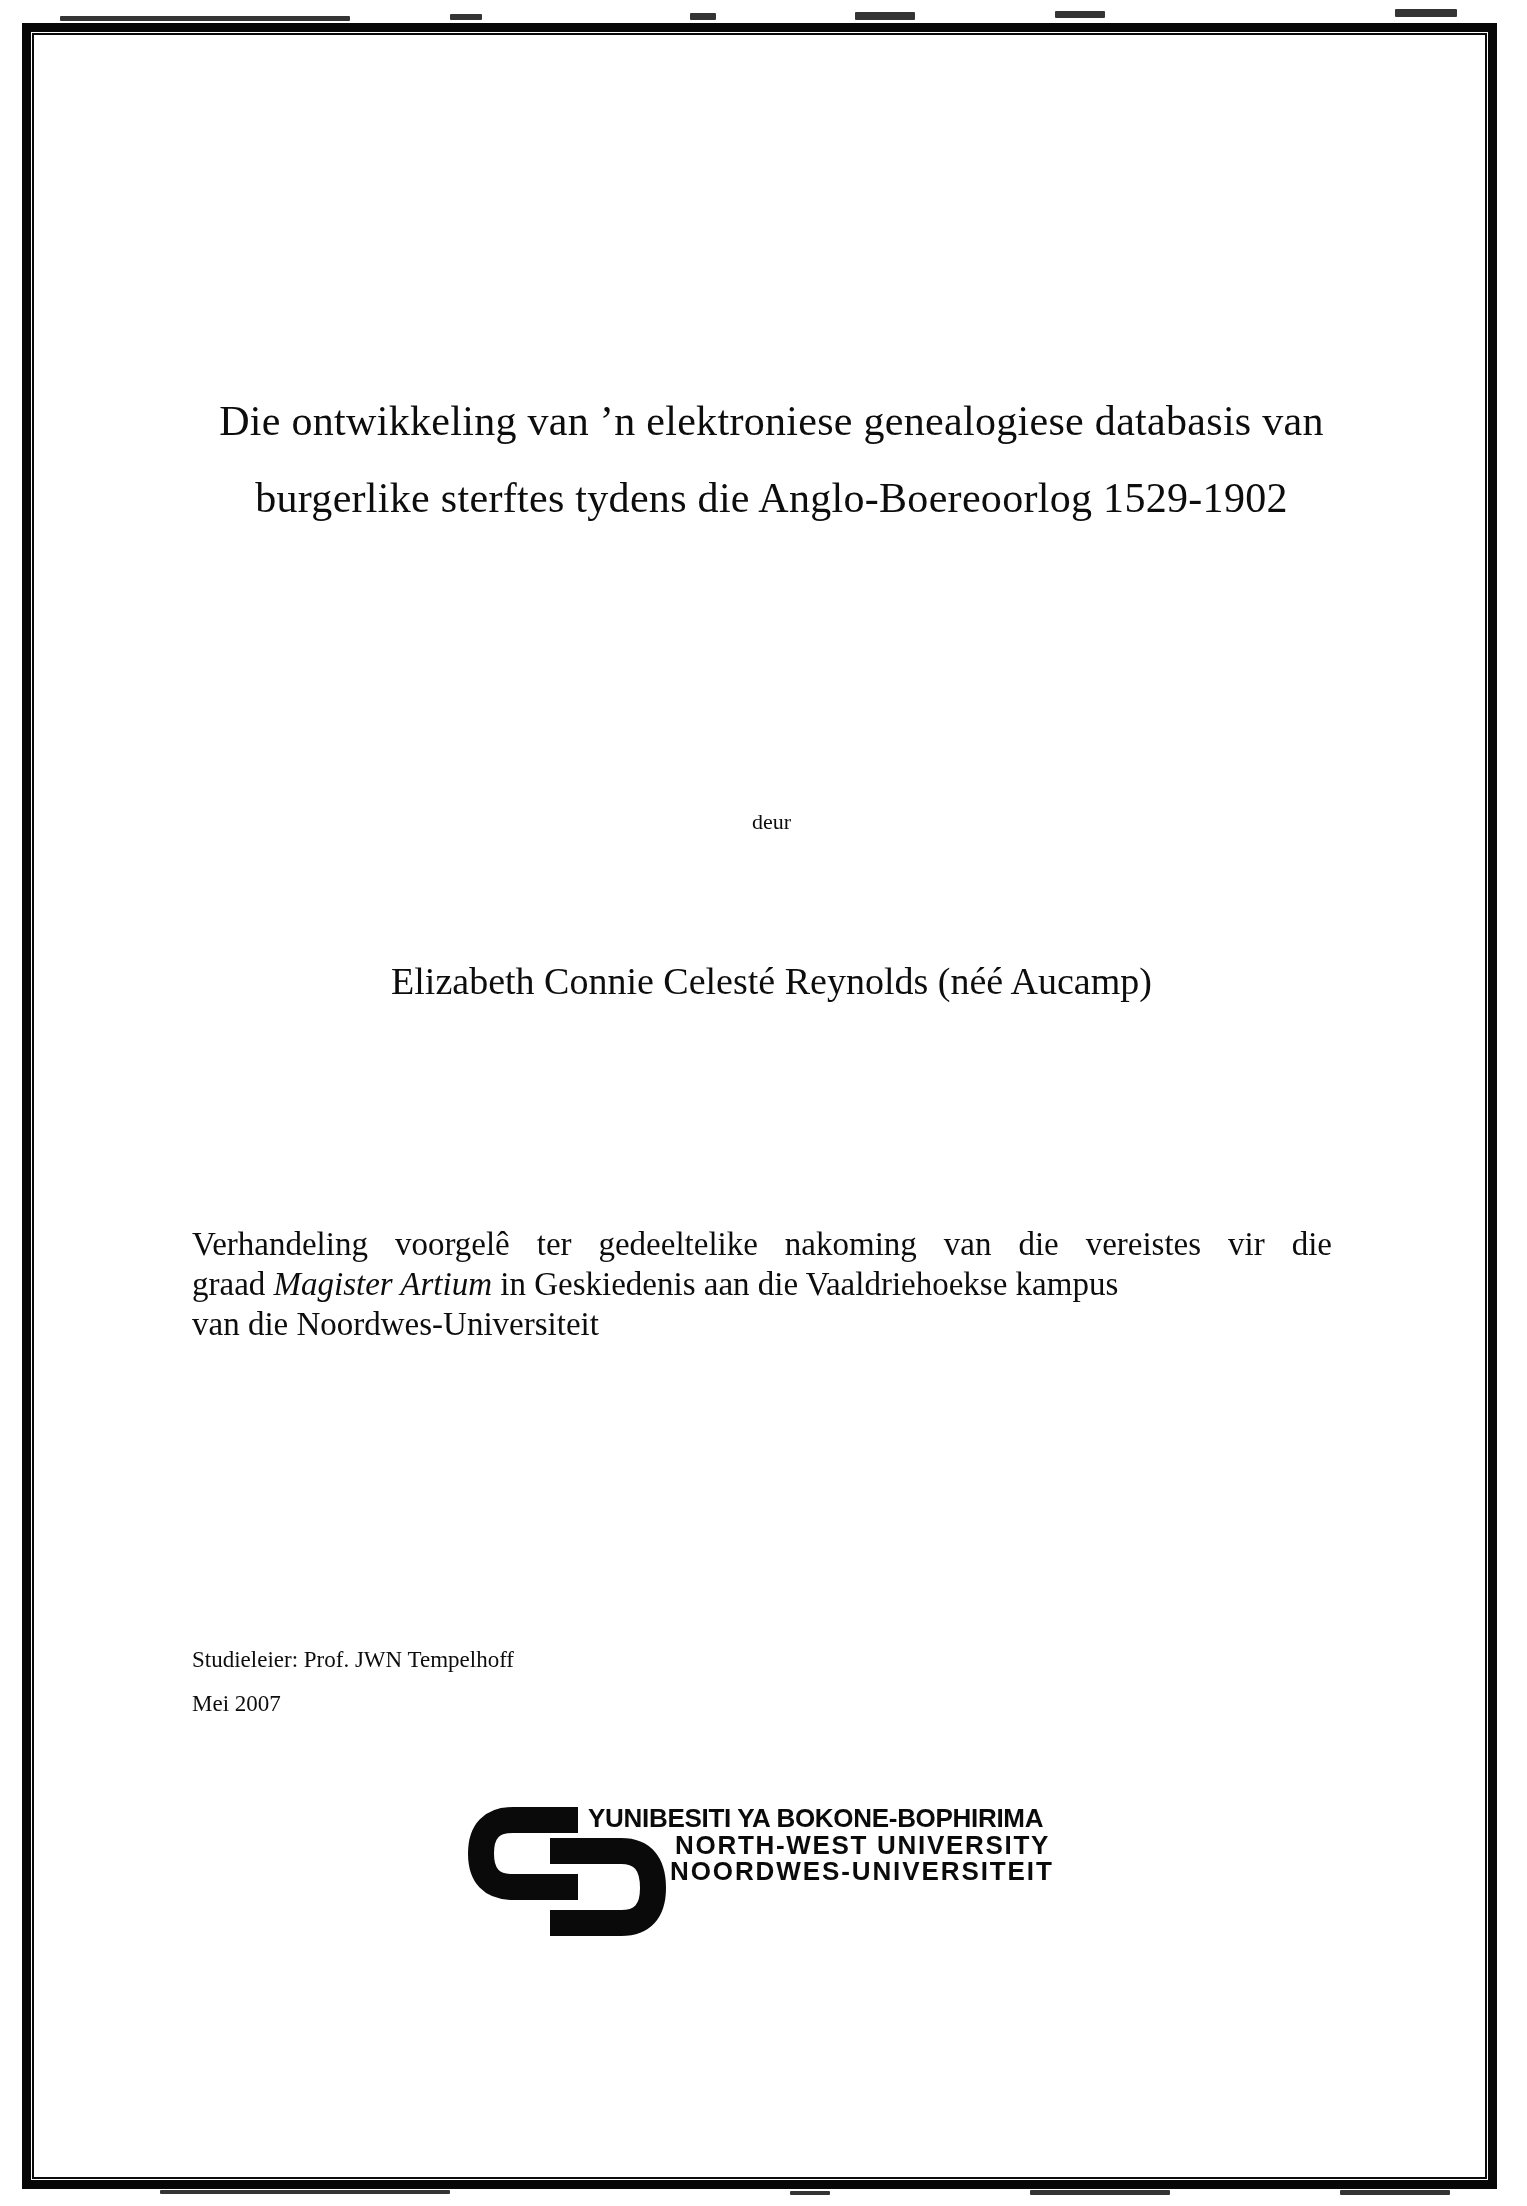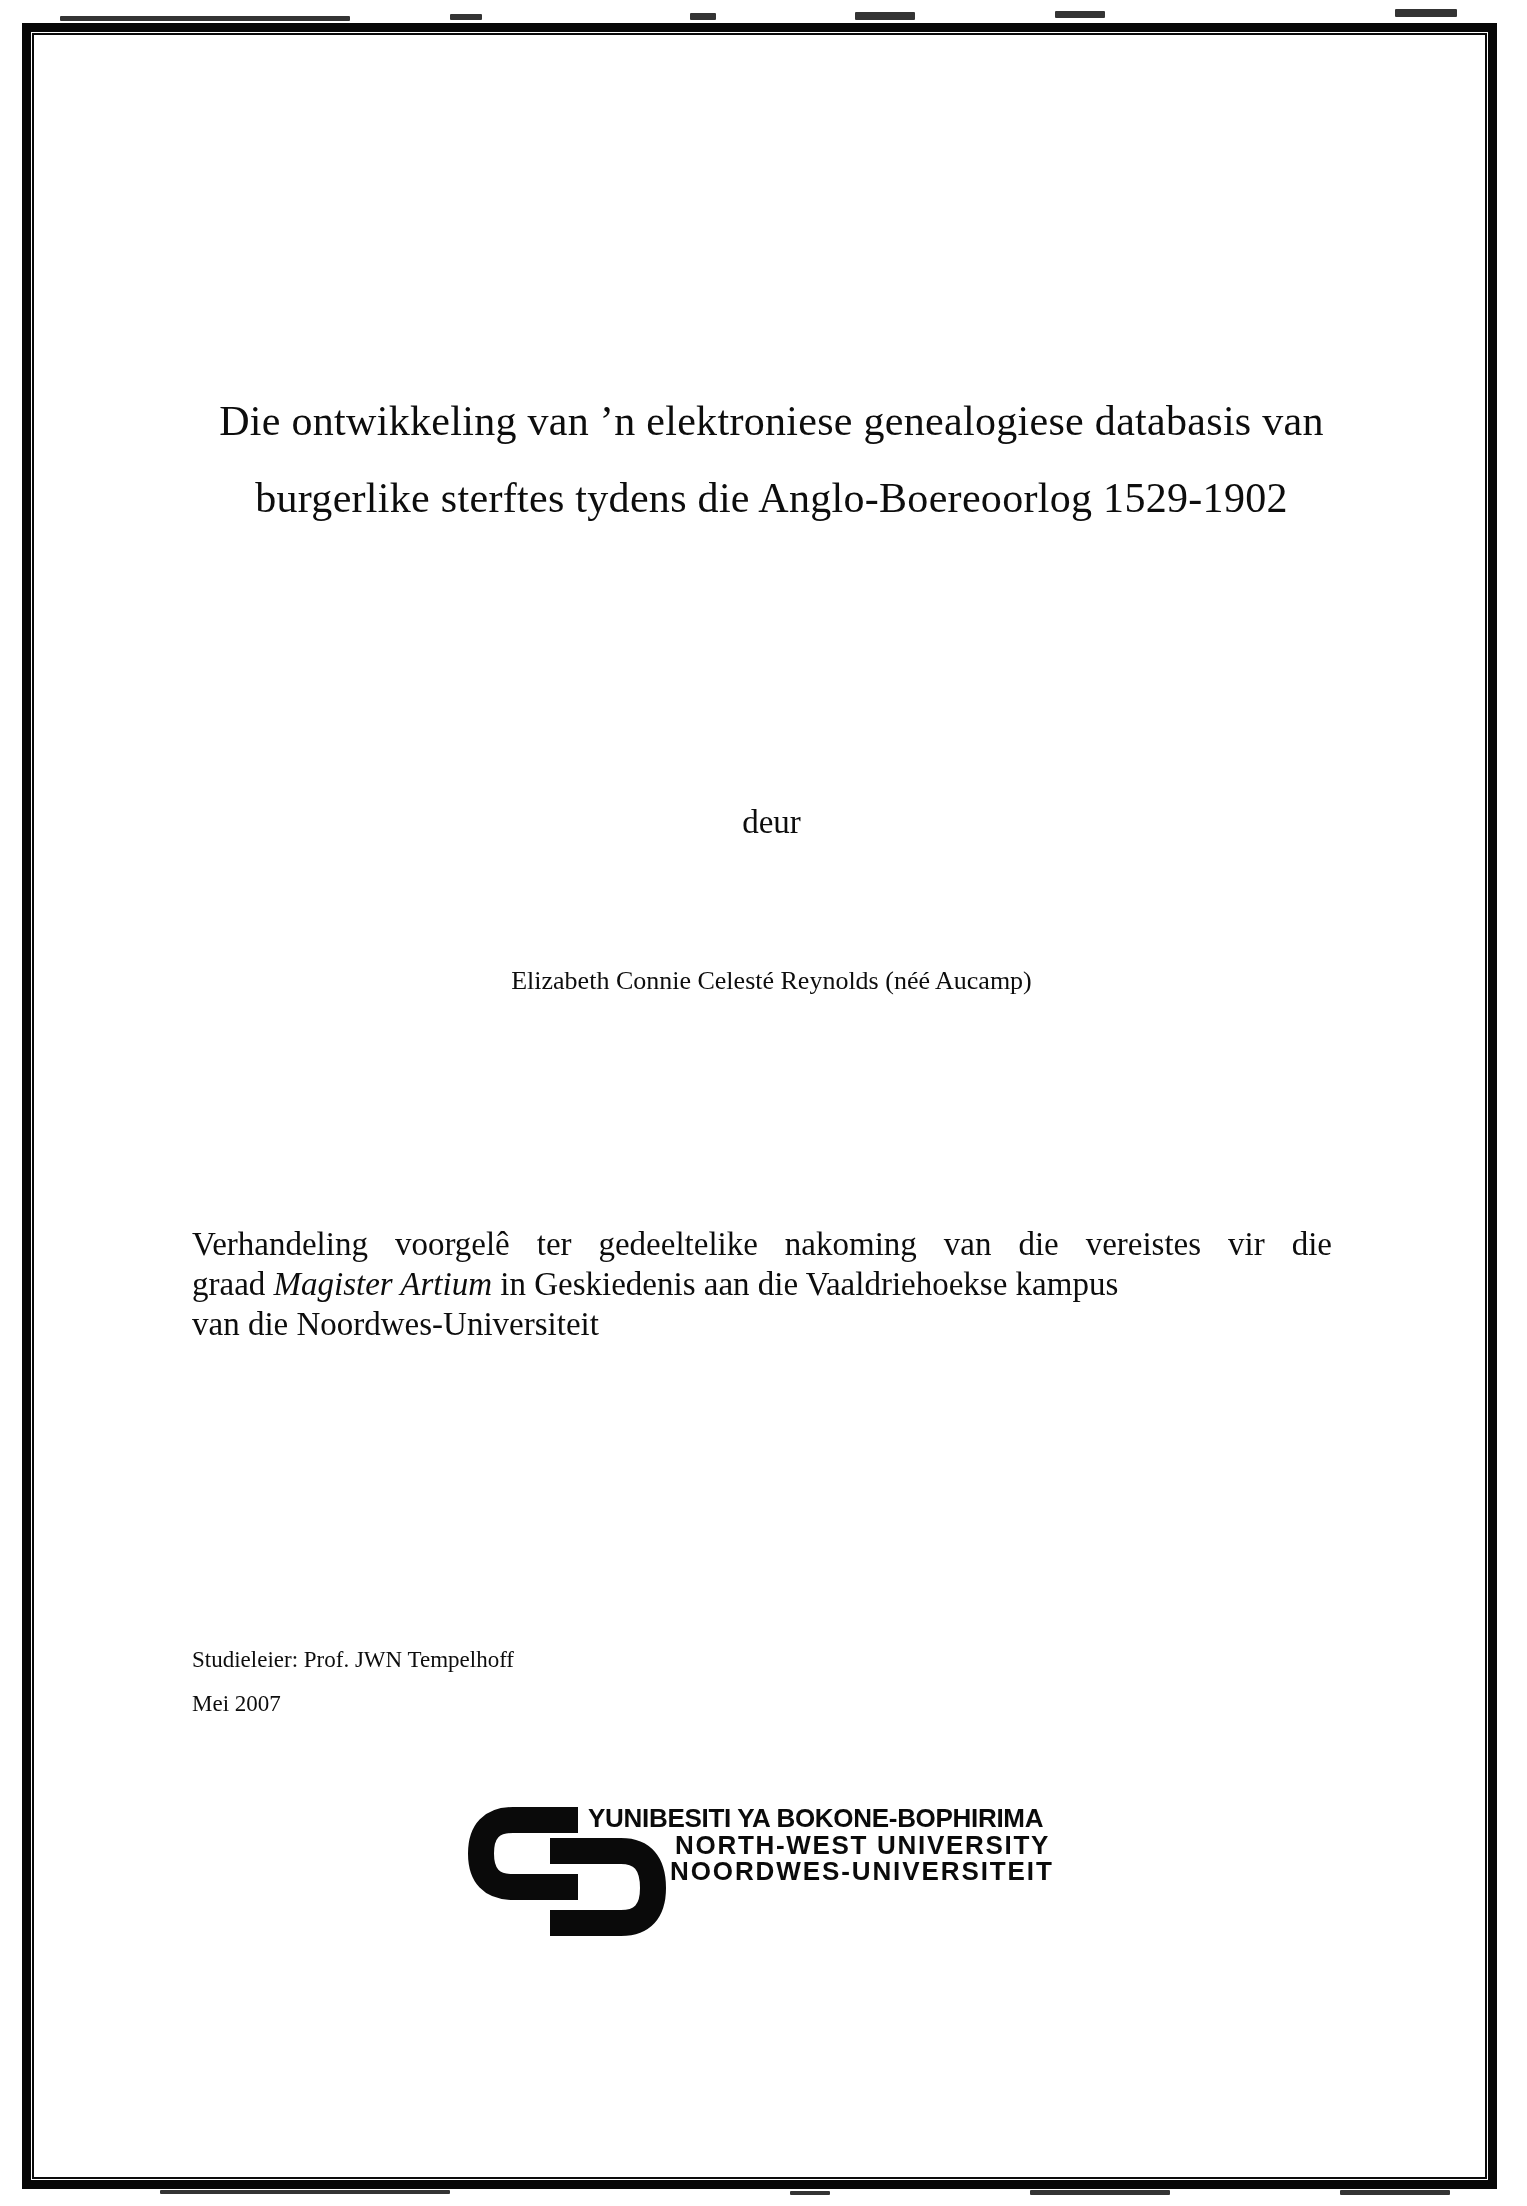--- a/index.html
+++ b/index.html
@@ -27,26 +27,26 @@
 
   .title {
     position:absolute; left:16px; right:0; top:383px;
     text-align:center;
     font-size:42px; line-height:77px; letter-spacing:0.3px;
     white-space:nowrap;
   }
   .byline {
     position:absolute; left:16px; right:0; top:802px;
     text-align:center;
-    font-size:33px; line-height:40px;
+    font-size:22px; line-height:40px;
   }
   .author {
     position:absolute; left:16px; right:0; top:959px;
     text-align:center;
-    font-size:26px; line-height:44px;
+    font-size:38px; line-height:44px;
   }
   .statement {
     position:absolute; left:192px; top:1224px; width:1140px;
     font-size:33px; line-height:40px;
   }
   .statement .just {
     text-align:justify;
     text-align-last:justify;
     white-space:nowrap;      
     text-align-last:justify;

